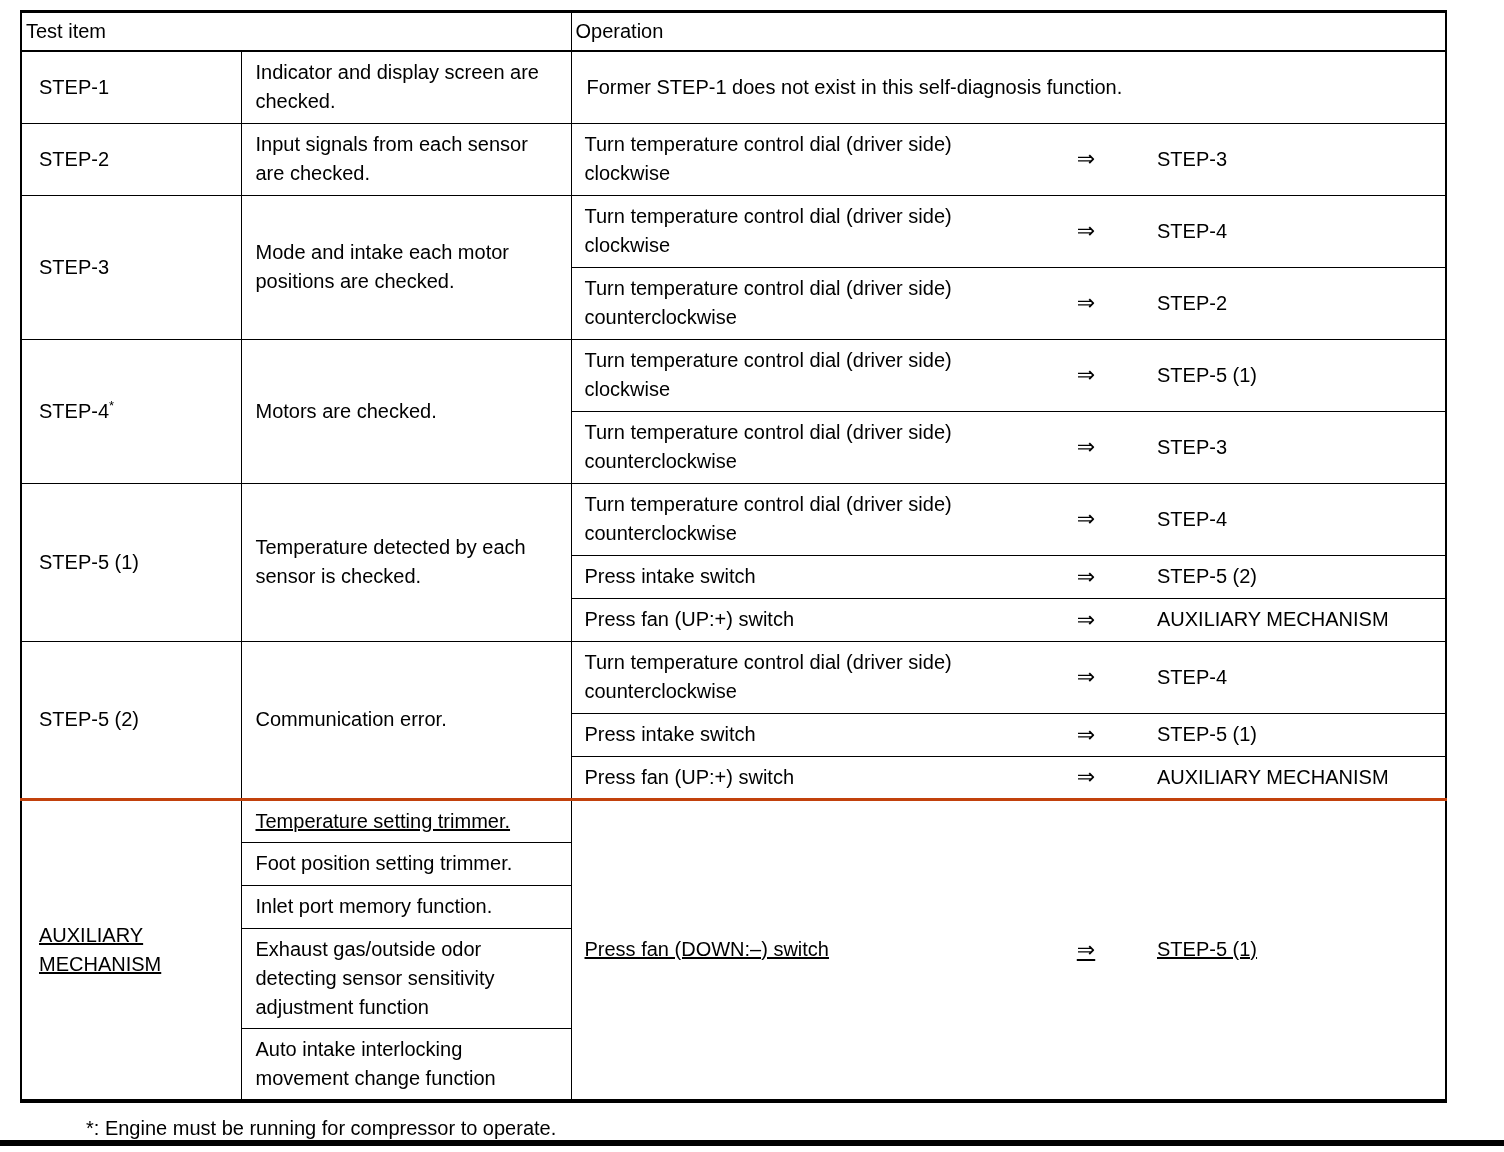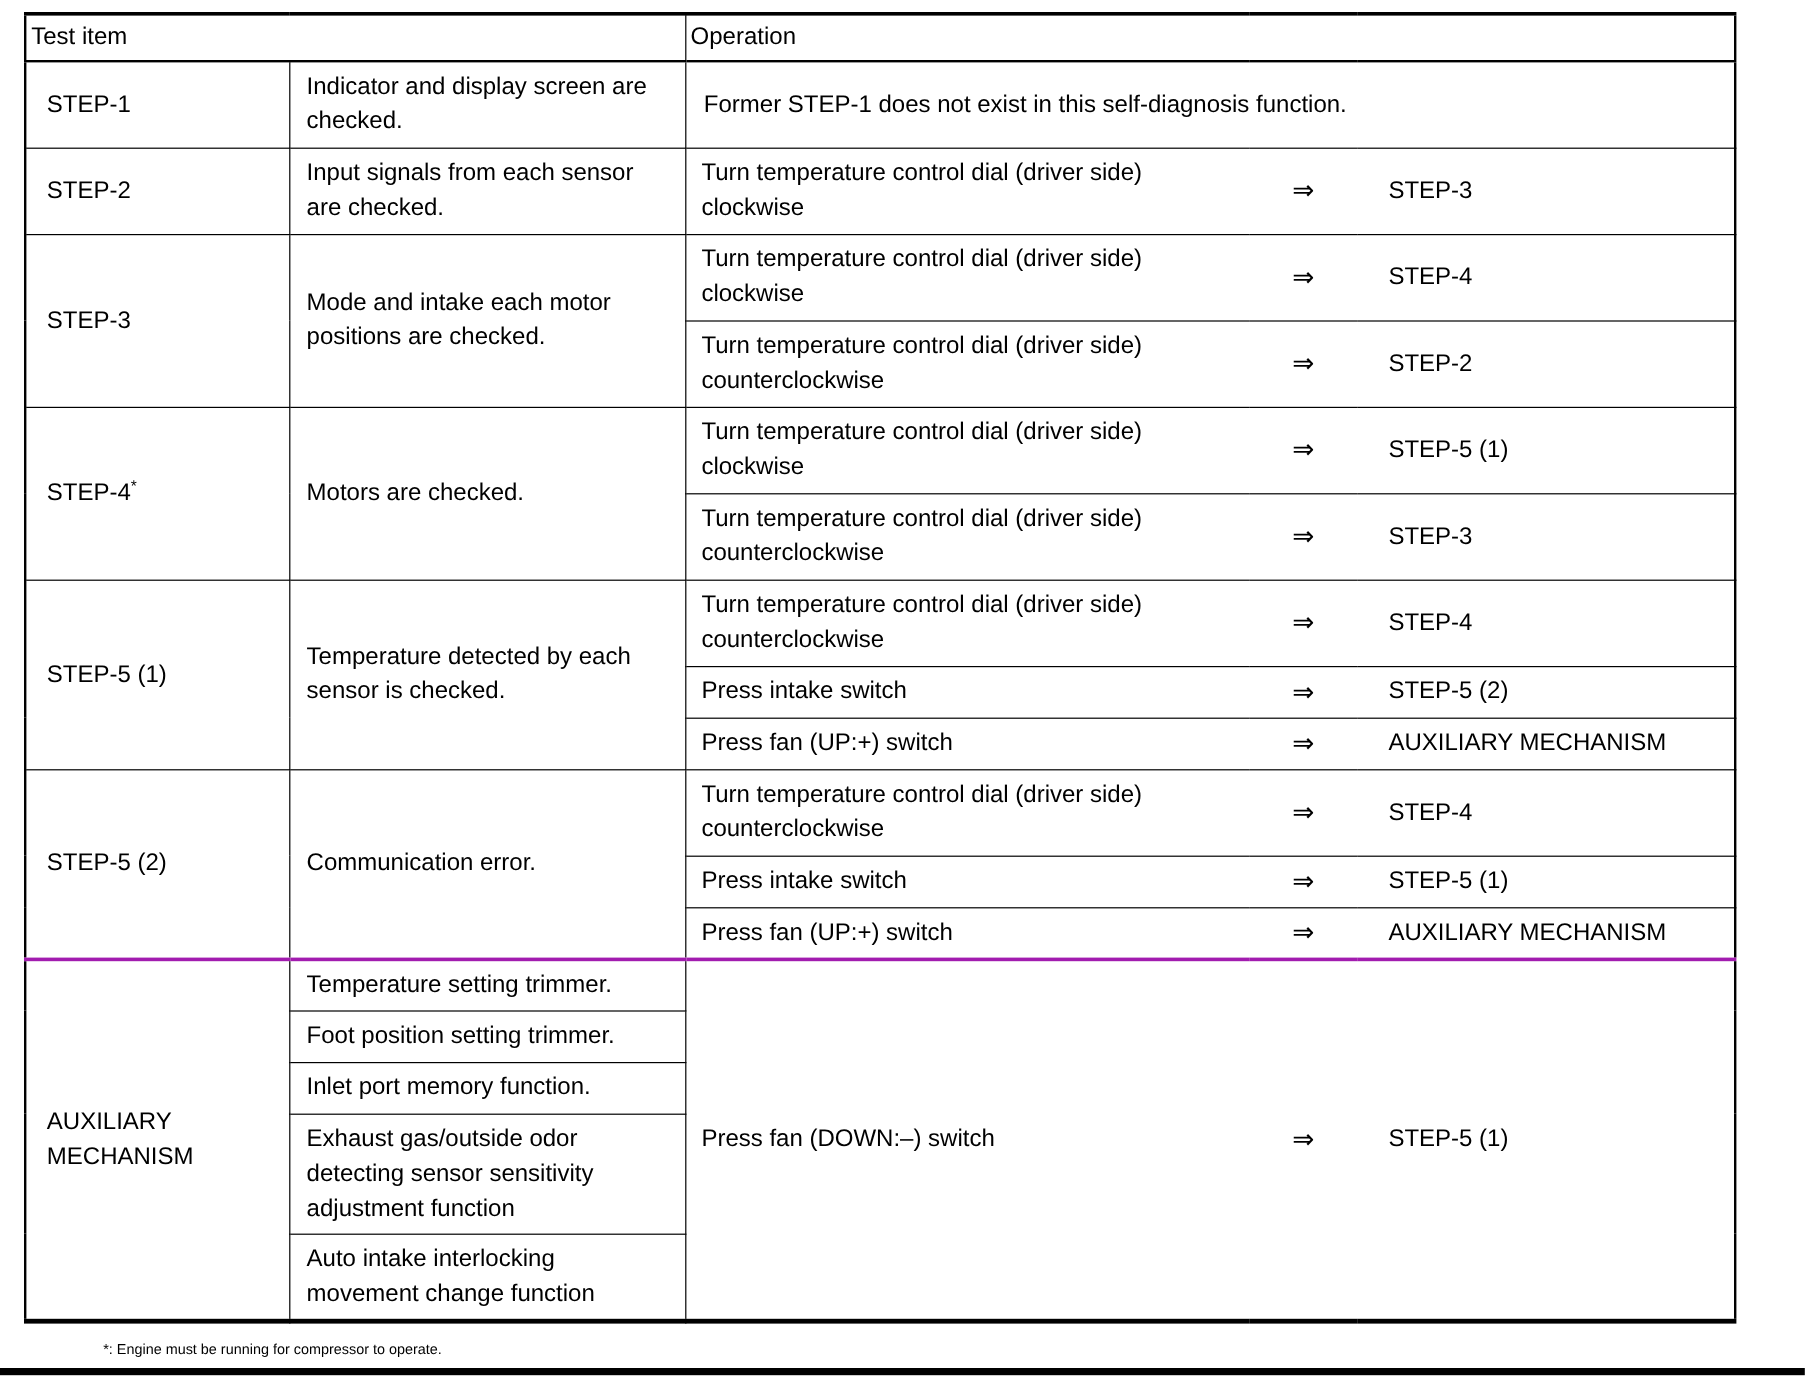--- a/index.html
+++ b/index.html
@@ -45,32 +45,32 @@
     border-bottom: 2px solid #000;
     height: 36px;
     padding: 4px;
   }
   td.c-step { padding-left: 17px; }
   td.c-desc { padding-left: 14px; }
   td.c-op   { border-right: 0; padding-left: 13px; }
   td.c-note { padding-left: 15px; }
   td.c-arrow { border-left: 0; border-right: 0; text-align: center; padding: 0; font-size: 22px; }
   td.c-target { border-left: 0; padding-left: 26px; }
-  tr.aux-top > td { border-top: 3px solid #a21caf; }
+  tr.aux-top > td { border-top: 3px solid #c2410c; text-decoration: underline; }
 
   tr.h36 { height: 36px; }
   tr.h43 { height: 43px; }
   tr.h72 { height: 72px; }
   tr.h100 { height: 100px; }
 
   sup { font-size: 13px; line-height: 0; }
 
   .footnote {
     margin: 14px 0 0 66px;
-    font-size: 12px;
+    font-size: 20px;
   }
   .bottom-rule {
     position: absolute;
     left: 0;
     top: 1140px;
     width: 1504px;
     height: 6px;
     background: #000;
   }
 </style>

